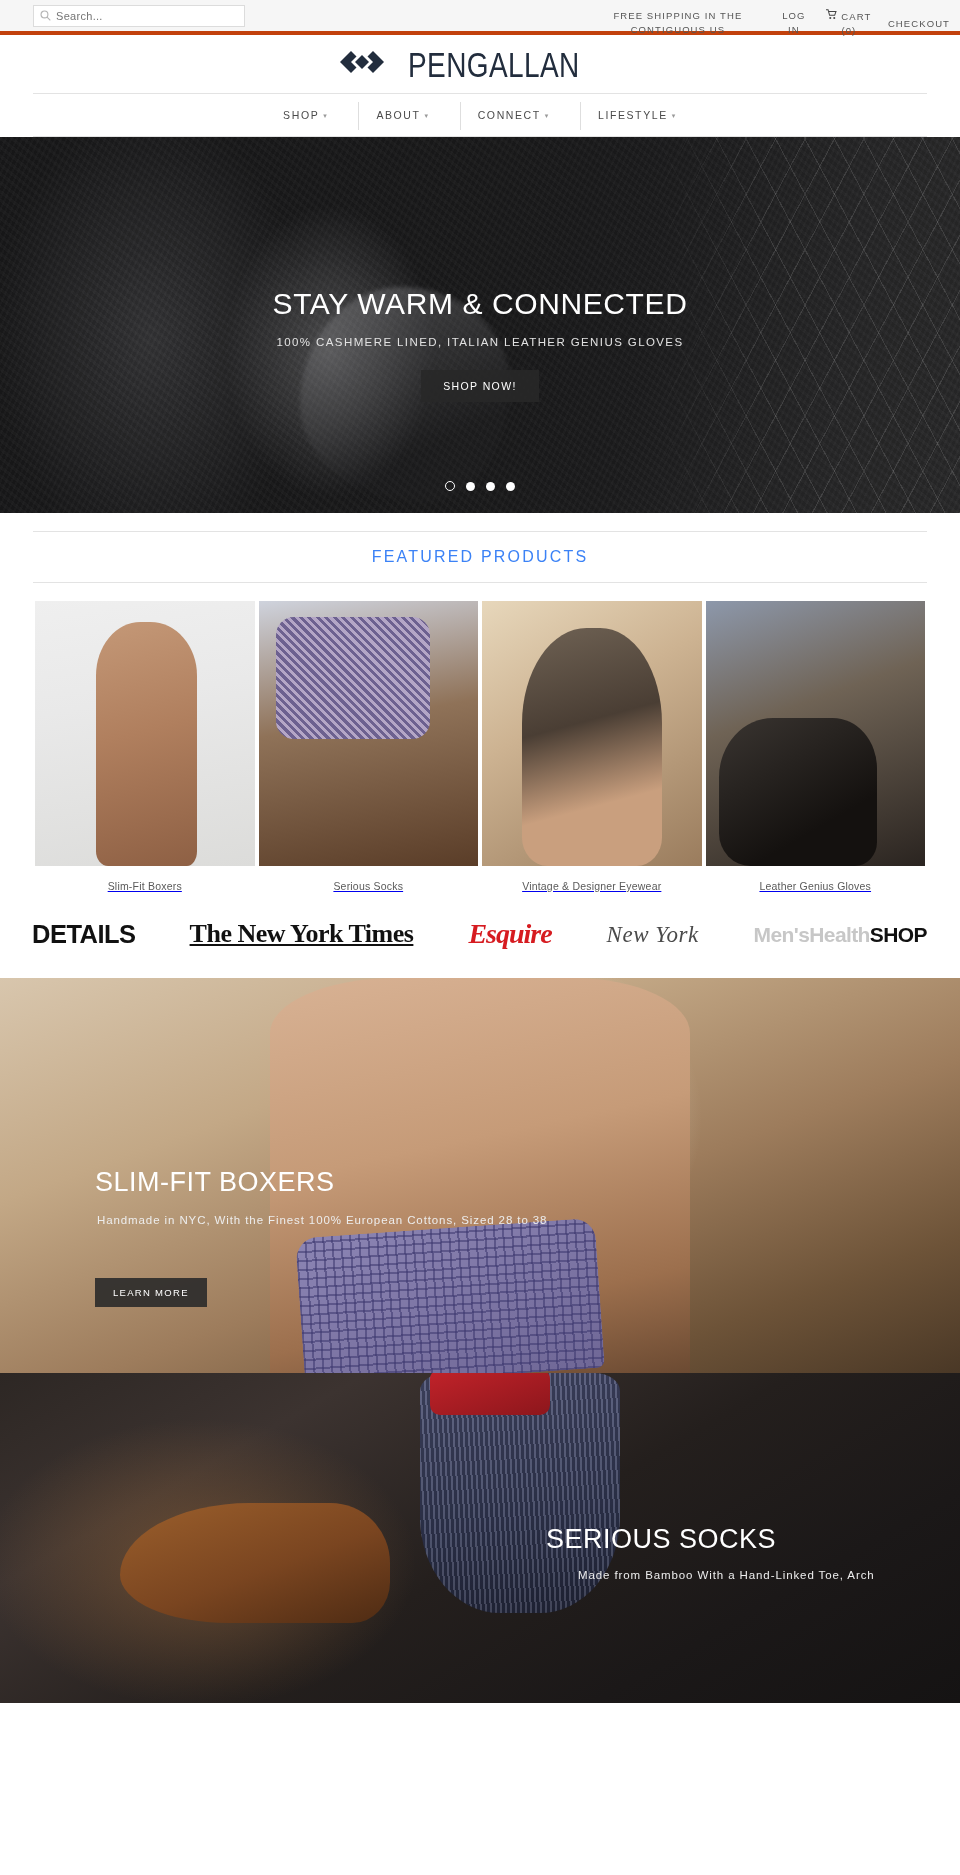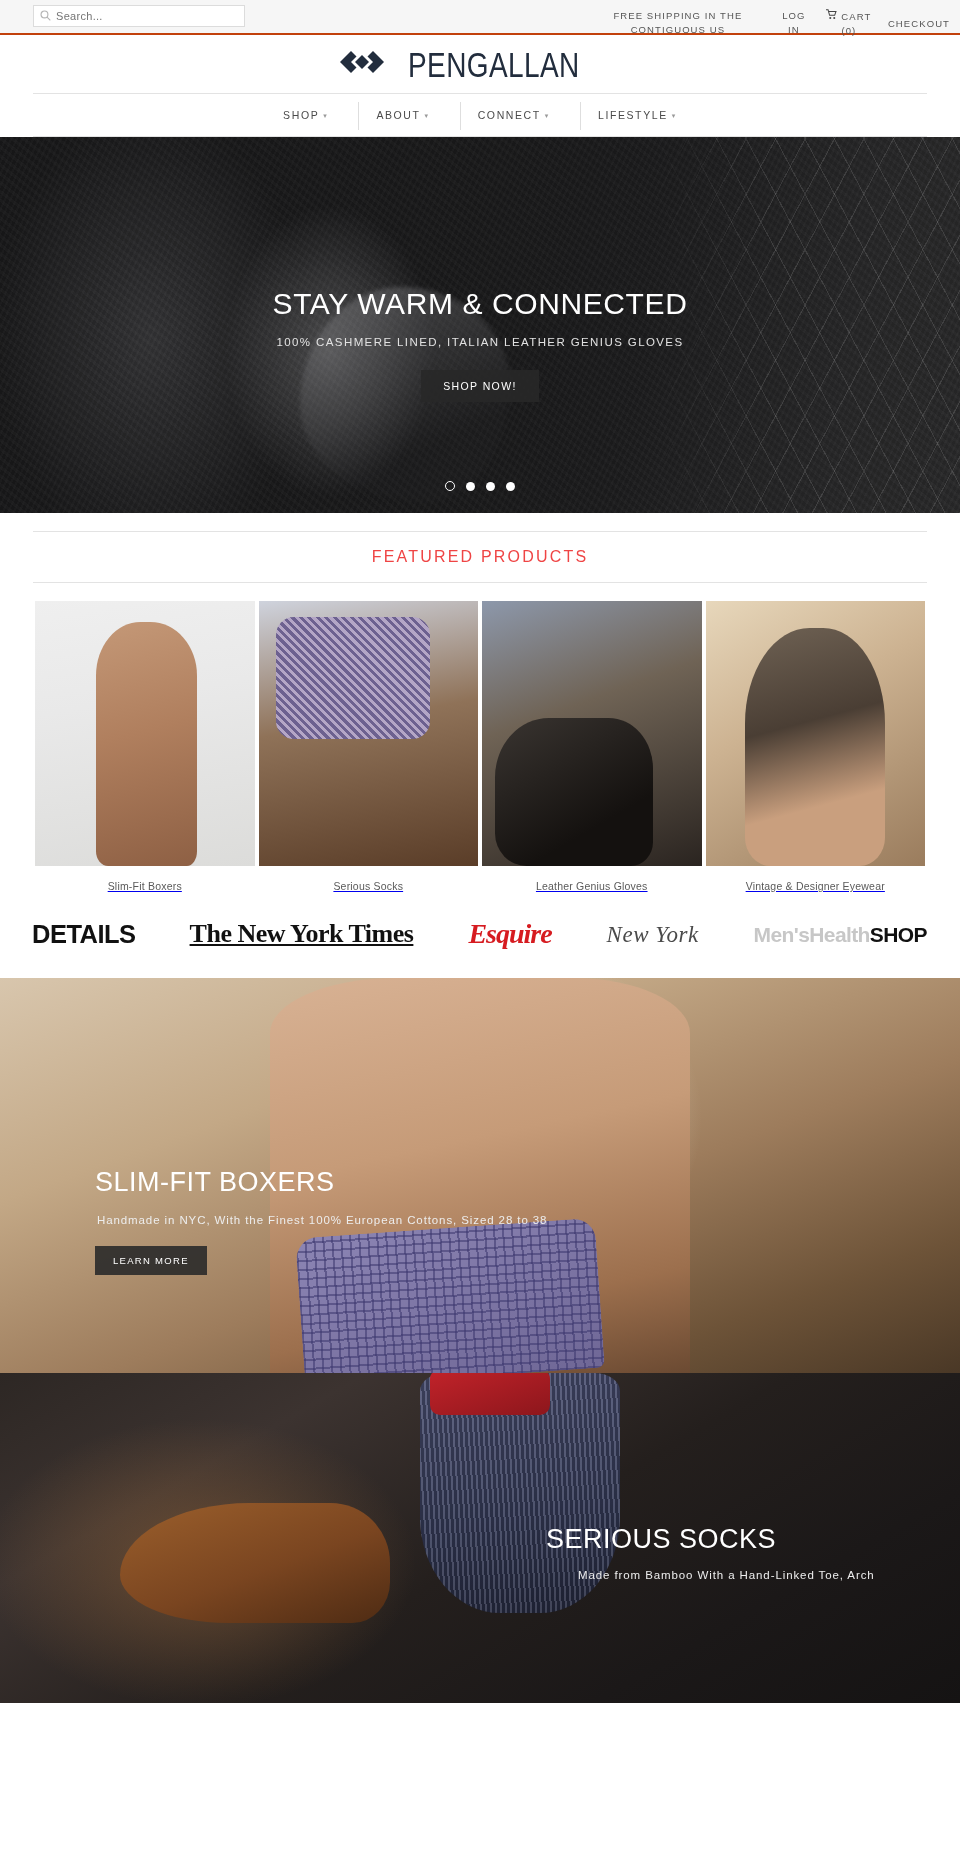--- a/index.html
+++ b/index.html
@@ -10,21 +10,21 @@
     color:#3d3d3d;
     width:960px;
     overflow-x:hidden;
   }
 
   
   .utility-bar{
     position:relative;
     height:35px;
     background:#f6f6f6;
-    border-bottom:2px solid #c2410c;
+    border-bottom:4px solid #c2410c;
   }
   .search-wrap{
     position:absolute; left:33px; top:5px;
     width:212px; height:22px;
     background:#fff; border:1px solid #dcdcdc;
     display:flex; align-items:center; padding:0 6px; gap:5px;
   }
   .search-wrap svg{ flex:0 0 auto; }
   .search-input{
     border:none; outline:none; background:transparent;
@@ -150,21 +150,21 @@
   
   .featured{ padding:0 33px; }
   .featured-head{
     border-top:1px solid #e3e3e3;
     border-bottom:1px solid #e3e3e3;
     margin-top:18px;
     height:52px;
     display:flex; align-items:center; justify-content:center;
   }
   .featured-title{
-    font-size:16px; letter-spacing:2.2px; color:#ef4444; font-weight:400;
+    font-size:16px; letter-spacing:2.2px; color:#3b82f6; font-weight:400;
   }
   .product-grid{
     display:grid; grid-template-columns:repeat(4,1fr); gap:0;
     margin-top:18px;
   }
   .product{ padding:0 2px; }
   .product-img{
     width:100%; height:265px; display:block; overflow:hidden; position:relative;
   }
   .product-name{
@@ -270,21 +270,21 @@
     position:absolute; color:#fff; font-weight:400; line-height:1.05;
   }
   .banner-sub{
     position:absolute; color:#ededed; font-size:11.5px; letter-spacing:.9px;
   }
   .banner-btn{
     position:absolute;
     background:rgba(42,42,42,.9); color:#fff; border:none;
     font-family:"Liberation Sans", sans-serif;
     font-size:9.5px; letter-spacing:1.3px;
-    padding:9px 18px; cursor:pointer;
+    padding:9px 18px; cursor:pointer;margin-top:32px;
   }
   
   .sk-title{ left:546px; top:152px; font-size:27px; letter-spacing:.5px; }
   .sk-sub{ left:578px; top:196px; }
 </style>
 </head>
 <body>
 
 <div class="utility-bar">
   <div class="search-wrap">
@@ -380,26 +380,26 @@
   <div class="product-grid">
     <a class="product" href="#">
       <span class="product-img ph1"></span>
       <div class="product-name">Slim-Fit Boxers</div>
     </a>
     <a class="product" href="#">
       <span class="product-img ph2"></span>
       <div class="product-name">Serious Socks</div>
     </a>
     <a class="product" href="#">
+      <span class="product-img ph4"></span>
+      <div class="product-name">Vintage &amp; Designer Eyewear</div>
+    </a>
+    <a class="product" href="#">
       <span class="product-img ph3"></span>
       <div class="product-name">Leather Genius Gloves</div>
-    </a>
-    <a class="product" href="#">
-      <span class="product-img ph4"></span>
-      <div class="product-name">Vintage &amp; Designer Eyewear</div>
     </a>
   </div>
 </div>
 
 <div class="press">
   <span class="press-logo p-details">DETAILS</span>
   <span class="press-logo p-nyt">The New York Times</span>
   <span class="press-logo p-esq">Esquire</span>
   <span class="press-logo p-ny">New York</span>
   <span class="press-logo p-mh">

